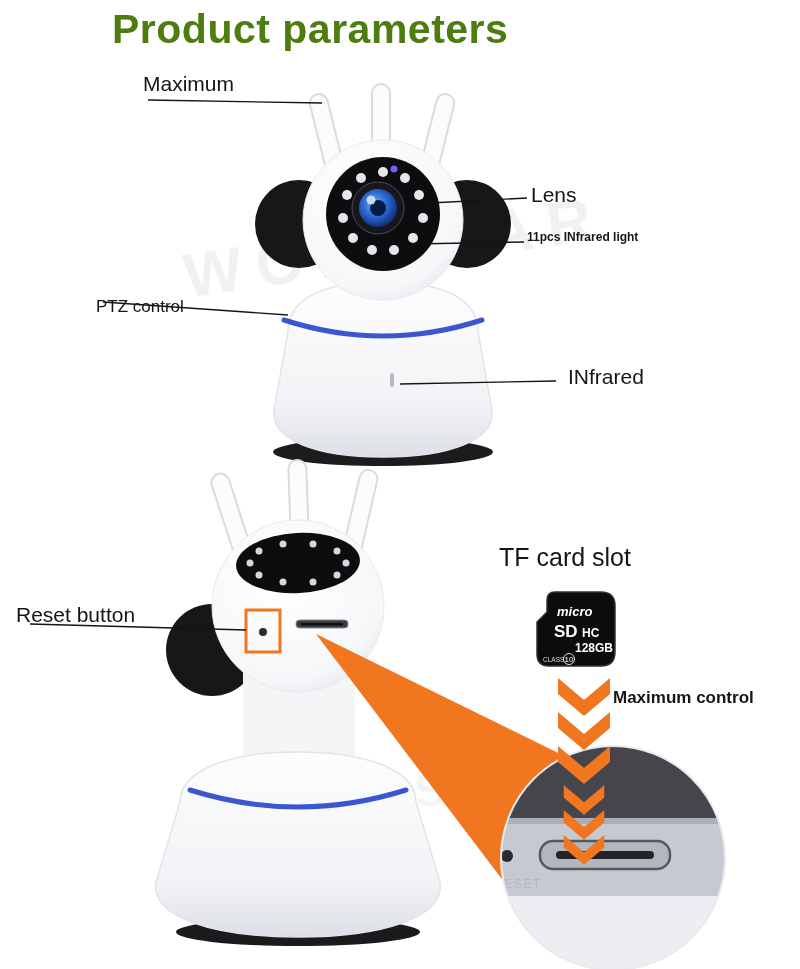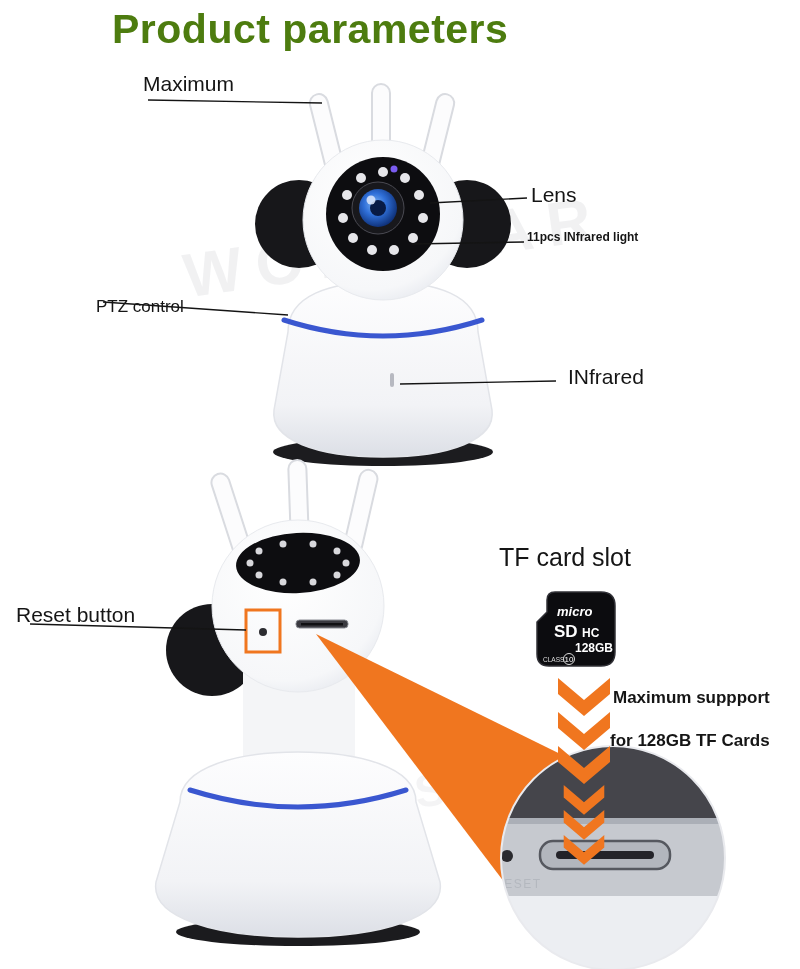--- a/index.html
+++ b/index.html
@@ -192,16 +192,15 @@
   <div class="title">Product parameters</div>
 
   <div class="label cl-antenna">Maximum</div>
   <div class="label cl-lens">Lens</div>
   <div class="label cl-ir">11pcs INfrared light</div>
   <div class="label cl-ptz">PTZ control</div>
   <div class="label cl-speaker">INfrared</div>
   <div class="label cl-reset">Reset button</div>
 
   <div class="label tf-heading">TF card slot</div>
-  <div class="label sup1">Maximum suppport</div>
-  <div class="label sup2">for 128GB TF Cards</div>
+  <div class="label sup1">Maximum control</div>
 
 </div>
 
 </body></html>

